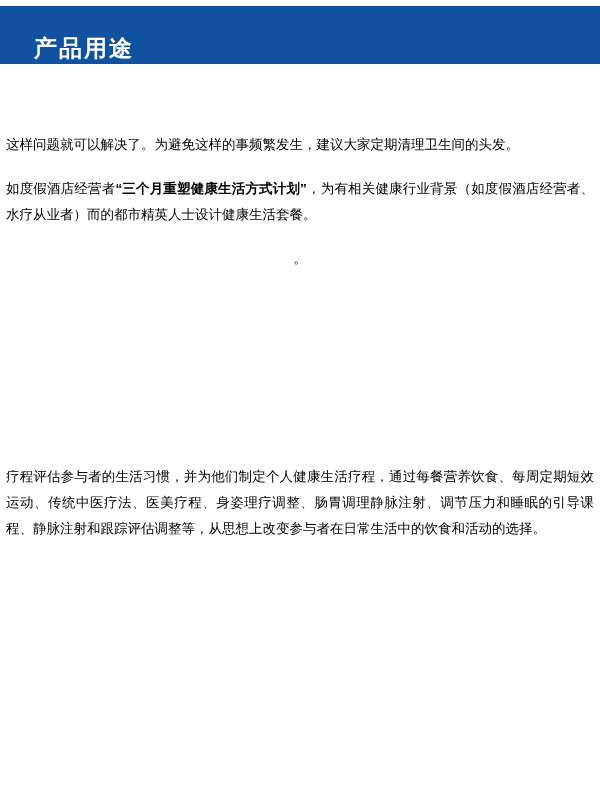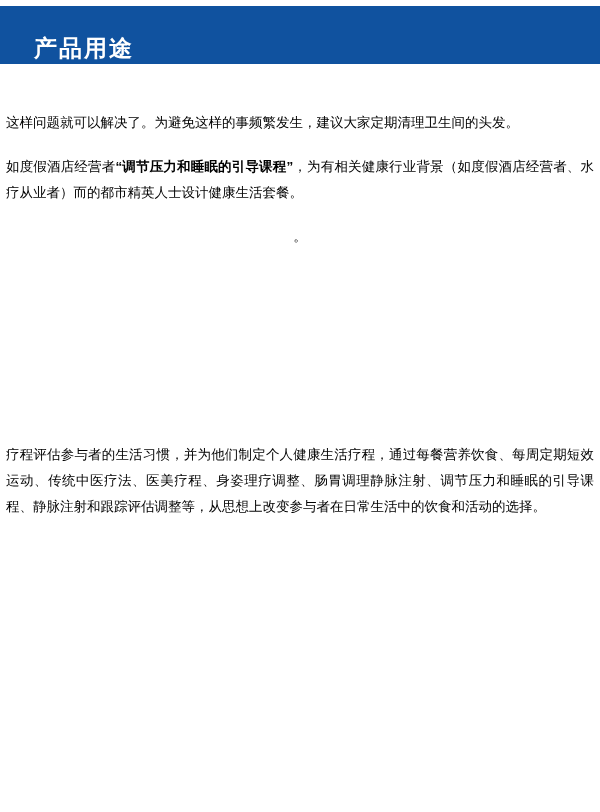--- a/index.html
+++ b/index.html
@@ -47,21 +47,21 @@
   }
   .para {
     font-size: 13.5px;
     line-height: 26px;
     text-align: justify;
     text-justify: inter-ideograph;
     margin: 0 0 18px 0;
     color: #000000;
   }
   .p1 { margin-top: 8px; }
-  .p2 { }
+  .p2 { margin-top: 22px; }
   .p3 { margin-top: 2px; }
   .spacer-block {
     height: 170px;
   }
   .p4 { margin-top: 4px; }
   .bold-quote {
     font-weight: bold;
   }
   .line-center {
     display: block;
@@ -75,21 +75,21 @@
 
   <div class="header-band">
     <div class="header-title">产品用途</div>
   </div>
 
   <div class="content">
 
 
     <p class="para p2">这样问题就可以解决了。为避免这样的事频繁发生，建议大家定期清理卫生间的头发。</p>
 
-    <p class="para p3"><span>如度假酒店经营者</span><span class="bold-quote">“调节压力和睡眠的引导课程”</span><span>，为有相关健康行业背景（如度假酒店经营者、水疗从业者）而的都市精英人士设计健康生活套餐。</span></p>
+    <p class="para p3"><span>如度假酒店经营者</span><span class="bold-quote">“三个月重塑健康生活方式计划”</span><span>，为有相关健康行业背景（如度假酒店经营者、水疗从业者）而的都市精英人士设计健康生活套餐。</span></p>
 
     <p class="para">
         <span class="line-center">。</span>
       </p>
 
     <div class="spacer-block"></div>
 
     <p class="para p4">疗程评估参与者的生活习惯，并为他们制定个人健康生活疗程，通过每餐营养饮食、每周定期短效运动、传统中医疗法、医美疗程、身姿理疗调整、肠胃调理静脉注射、调节压力和睡眠的引导课程、静脉注射和跟踪评估调整等，从思想上改变参与者在日常生活中的饮食和活动的选择。</p>
 
   </div>

